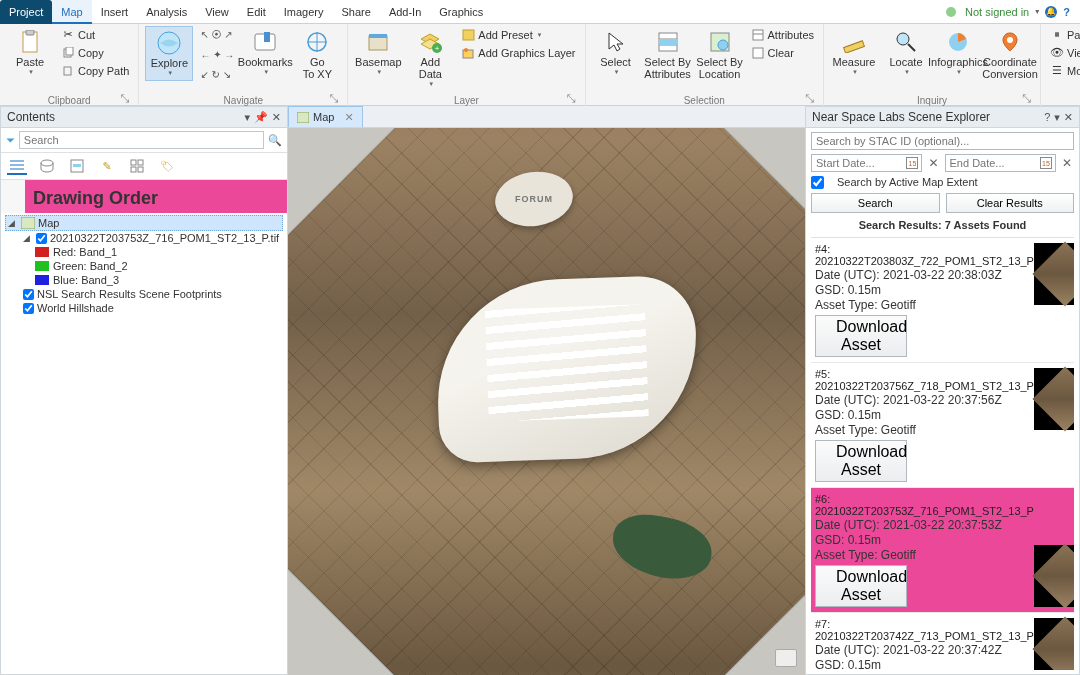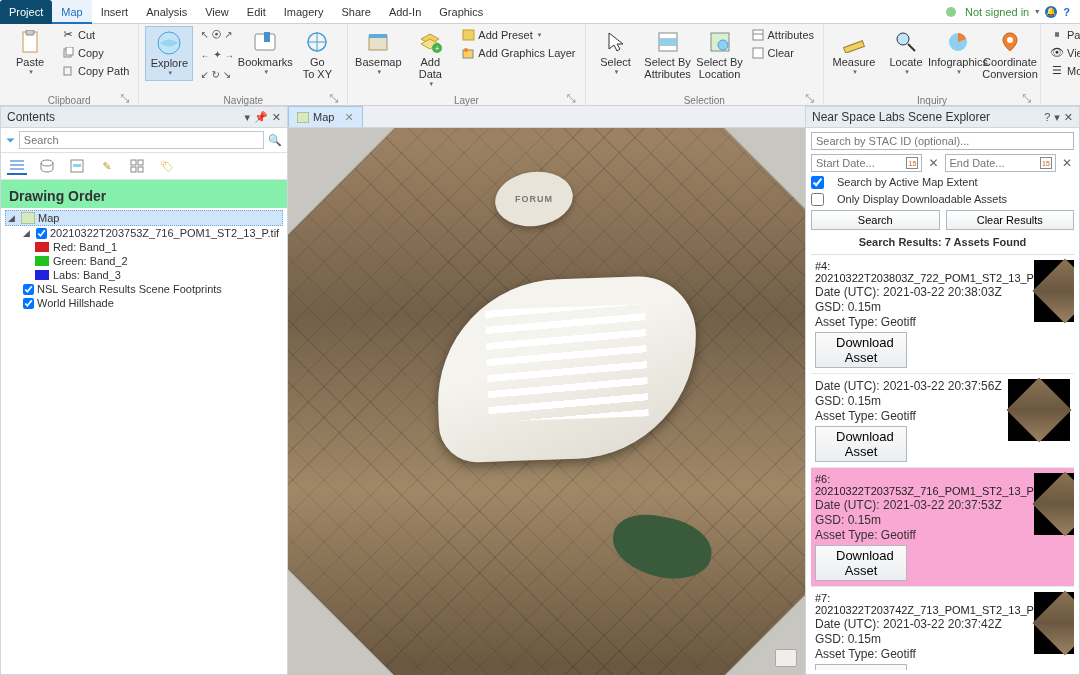--- a/index.html
+++ b/index.html
@@ -31,21 +31,21 @@
 .panel { background:#f7f7f7; border:1px solid #cfd6dc; display:flex; flex-direction:column;}
 .panel-head { display:flex; align-items:center; background:#e8edf2; padding:3px 6px; font-size:12px; border-bottom:1px solid #cfd6dc;}
 .panel-head .phbtn { margin-left:auto; display:flex; gap:4px; font-size:11px; color:#555; cursor:pointer;}
 
 .contents { width:288px; flex-shrink:0;}
 .searchbar { display:flex; align-items:center; gap:4px; padding:3px 5px; border-bottom:1px solid #e0e0e0; background:#fff;}
 .searchbar input { flex:1; border:1px solid #c0c8d0; padding:2px 4px; font-size:11px;}
 .view-icons { display:flex; gap:10px; padding:4px 6px; border-bottom:1px solid #e0e0e0; background:#fff;}
 .view-icons .vi { width:20px; height:18px; display:flex; align-items:center; justify-content:center; cursor:pointer; color:#666;}
 .view-icons .vi.active { border-bottom:2px solid #1f6fbf; color:#1f6fbf;}
-.draw-title { font-weight:bold; font-size:14px; padding:8px 8px 4px; background:#86efac;}
+.draw-title { font-weight:bold; font-size:18px; padding:8px 8px 4px; background:#ec4899;margin-left:24px;}
 .tree { background:#fff; flex:1; padding:2px 4px; overflow:auto;}
 .tree-item { display:flex; align-items:center; gap:3px; padding:1px 2px; font-size:11px;}
 .tree-item .arrow { width:10px; font-size:9px; color:#555;}
 .tree-item.sel { background:#cfe5fb; border:1px dotted #6fa8dc;}
 .nested { margin-left:16px;}
 .band { display:flex; align-items:center; gap:4px; margin-left:30px; font-size:11px; padding:1px 0;}
 .bandbox { width:14px; height:10px;}
 .cb { width:11px;height:11px;}
 
 .mapcol { flex:1; display:flex; flex-direction:column; min-width:0;}
@@ -68,25 +68,25 @@
 .daterow { display:flex; gap:4px; align-items:center;}
 .daterow .dwrap { position:relative; flex:1;}
 .daterow .cal-ic { position:absolute; right:4px; top:3px; border:1px solid #888;width:12px;height:12px;font-size:7px;text-align:center;line-height:11px;color:#c06020;}
 .closex { font-size:12px; color:#666; cursor:pointer; padding:0 2px;}
 .chkrow { display:flex; align-items:flex-start; gap:13px; font-size:11px;}
 .btnrow { display:flex; gap:6px;}
 .btnrow button { flex:1; padding:3px; font-size:11px; border:1px solid #b0b8c0; background:linear-gradient(#fff,#eef0f2); cursor:pointer;}
 .results-title { text-align:center; font-weight:bold; font-size:11px; padding:2px;}
 .results-list { flex:1; overflow:auto; border-top:1px solid #e0e0e0;}
 .asset { display:flex; gap:0; padding:5px 4px; border-bottom:1px solid #e8e8e8; font-size:11px;}
-.asset.selected { background:#f9a8d4;}
+.asset.selected { background:#ec4899;align-items:flex-end;}
 .asset-info { flex:1; display:flex; flex-direction:column; gap:1px;}
 .asset-title { font-size:11px; color:#222;}
 .asset-line { font-size:12px; color:#333;}
-.dl-btn { margin-top:2px; width:92px; padding:2px 20px; border:1px solid #b0b8c0; background:linear-gradient(#fbfbfb,#ebedef); font-size:13px; cursor:pointer;}
+.dl-btn { margin-top:2px; width:92px; padding:2px 20px; border:1px solid #b0b8c0; background:linear-gradient(#fbfbfb,#ebedef); font-size:16px; cursor:pointer;}
 .thumb { width:62px; height:62px; background:#000; position:relative; flex-shrink:0;}
 .thumb::before { content:""; position:absolute; top:50%; left:50%; width:46px; height:46px; transform:translate(-50%,-50%) rotate(45deg); background:linear-gradient(135deg,#8b7355,#6b5840,#9c8263);}
 
 svg { display:block; }
 </style>
 </head>
 <body>
 
 <div class="menubar">
   <div class="tab project">Project</div>
@@ -420,21 +420,21 @@
       <div class="band">
           <span class="bandbox" style="background:#d02020"></span>
           <span>Red:  Band_1</span>
         </div>
       <div class="band">
           <span class="bandbox" style="background:#20c020"></span>
           <span>Green:  Band_2</span>
         </div>
       <div class="band">
           <span class="bandbox" style="background:#2020e0"></span>
-          <span>Labs:  Band_3</span>
+          <span>Blue:  Band_3</span>
         </div>
       <div class="tree-item nested">
           <input type="checkbox" class="cb" checked="" style="">
           <span>NSL Search Results Scene Footprints</span>
         </div>
       <div class="tree-item nested">
           <input type="checkbox" class="cb" checked="" style="">
           <span>World Hillshade</span>
         </div>
     </div>
@@ -475,43 +475,40 @@
       <input class="txtin" placeholder="Search by STAC ID (optional)..." style="">
       <div class="daterow">
         <div class="dwrap"><input class="txtin" placeholder="Start Date..." style=""><span class="cal-ic">15</span></div>
         <span class="closex">✕</span>
         <div class="dwrap"><input class="txtin" placeholder="End Date..." style=""><span class="cal-ic">15</span></div>
         <span class="closex">✕</span>
       </div>
       <label class="chkrow">
           <input type="checkbox" checked="" style="">
           <span>Search by Active Map Extent</span>
-        </label>
-      <label class="chkrow">
-          <input type="checkbox" style="">
-          <span>Only Display Downloadable Assets</span>
         </label>
       <div class="btnrow">
         <button>Search</button>
         <button>Clear Results</button>
       </div>
       <div class="results-title">Search Results: 7 Assets Found</div>
       <div class="results-list" id="results-list">
           <div class="asset">
             <div class="asset-info">
               <div class="asset-title">#4: 20210322T203803Z_722_POM1_ST2_13_P</div>
               <div class="asset-line">Date (UTC): 2021-03-22 20:38:03Z</div>
               <div class="asset-line">GSD: 0.15m</div>
               <div class="asset-line">Asset Type: Geotiff</div>
               <button class="dl-btn">Download Asset</button>
             </div>
             <div class="thumb"></div>
           </div>
           <div class="asset">
             <div class="asset-info">
+              <div class="asset-title">#5: 20210322T203756Z_718_POM1_ST2_13_P</div>
               <div class="asset-line">Date (UTC): 2021-03-22 20:37:56Z</div>
               <div class="asset-line">GSD: 0.15m</div>
               <div class="asset-line">Asset Type: Geotiff</div>
               <button class="dl-btn">Download Asset</button>
             </div>
             <div class="thumb"></div>
           </div>
           <div class="asset selected">
             <div class="asset-info">
               <div class="asset-title">#6: 20210322T203753Z_716_POM1_ST2_13_P</div>

